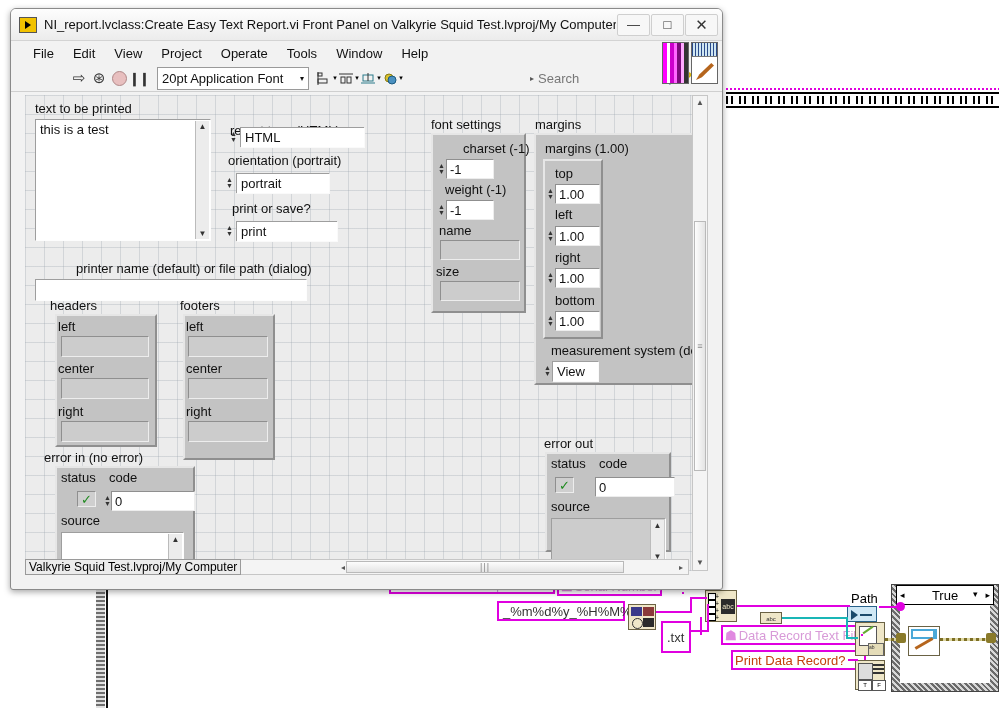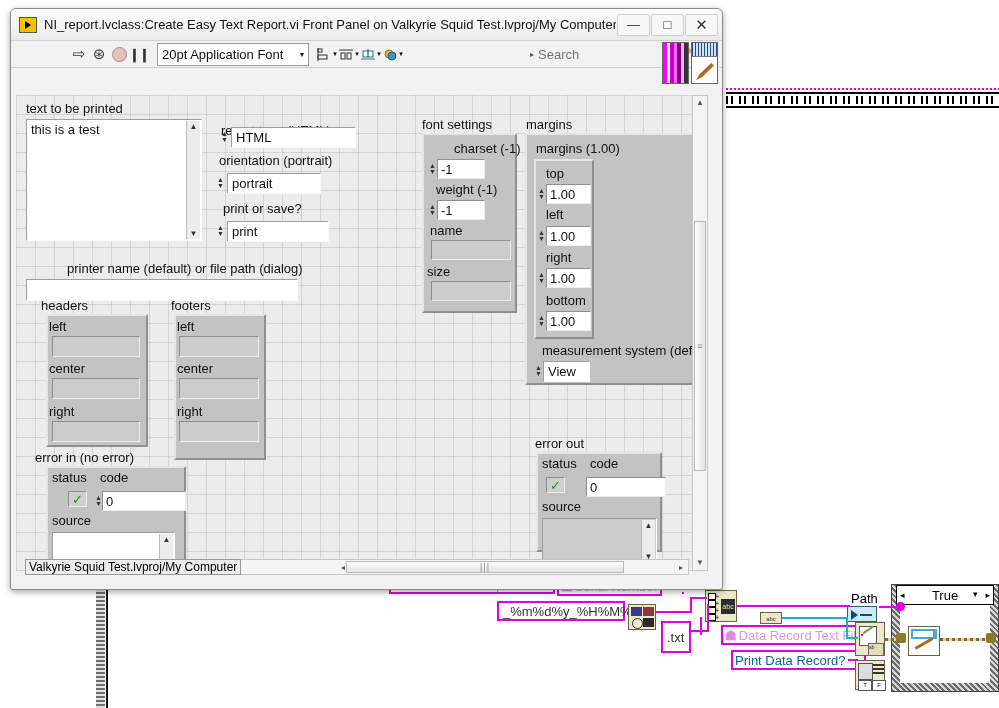--- a/index.html
+++ b/index.html
@@ -99,21 +99,21 @@
   .pal-strip .row{display:flex;height:100%;}
   .pal-strip .row i{flex:1;height:100%;}
   .pen-strip{width:26px;height:40px;border:1px solid #666;background:#fff;margin-left:2px;
     display:flex;align-items:flex-end;justify-content:center;position:relative;}
   .pen-strip .top{position:absolute;top:0;left:0;right:0;height:13px;background:#cfe6f2;border-bottom:1px solid #777;
     background-image:repeating-linear-gradient(to right,#2a4a8a 0 1px,transparent 1px 3px);}
   .pen-strip .pen{position:absolute;bottom:3px;left:4px;width:18px;height:18px;
     background:#b5651d;clip-path:polygon(0% 100%,18% 70%,85% 5%,100% 20%,33% 85%);}
 
   
-  #panel{position:absolute;left:5px;top:86px;width:683px;height:476px;background:#ececec;overflow:hidden;
+  #panel{position:absolute;left:14px;top:86px;width:683px;height:476px;background:#ececec;overflow:hidden;
     background-image:
       linear-gradient(to right,rgba(150,160,170,.30) 1px,transparent 1px),
       linear-gradient(to bottom,rgba(150,160,170,.30) 1px,transparent 1px);
     background-size:19px 19px;}
 
   #hscroll{position:absolute;left:14px;bottom:14px;width:664px;height:16px;background:#f4f4f4;border:1px solid #c6c6c6;box-sizing:border-box;display:flex;align-items:center;}
   #hscroll .ar{width:14px;text-align:center;font-size:8px;color:#555;}
   #hscroll .thumb{position:absolute;left:320px;width:278px;top:1px;bottom:1px;background:linear-gradient(#fdfdfd,#e4e4e4);border:1px solid #b9b9b9;box-sizing:border-box;display:flex;align-items:center;justify-content:center;color:#888;font-size:9px;letter-spacing:1px;}
   #vscroll{position:absolute;right:14px;top:86px;width:16px;height:476px;background:#f4f4f4;border:1px solid #c6c6c6;box-sizing:border-box;}
   #vscroll .ar{height:14px;text-align:center;font-size:8px;color:#555;line-height:14px;}
@@ -198,21 +198,21 @@
   </div>
 
   <div class="node" style="left:760px;top:612px;width:22px;height:12px;font-size:6px;text-align:center;line-height:12px;color:#333;">abc</div>
 
   <div class="lbl-ctl" style="left:721px;top:625px;width:140px;height:20px;">
     <span class="ho">☗</span>
     <span>Data Record Text File</span>
     <span class="tri">▸</span>
   </div>
 
-  <div class="lbl-ctl" style="left:731px;top:650px;width:135px;height:20px;color:#0369a1;">
+  <div class="lbl-ctl" style="left:731px;top:650px;width:135px;height:20px;color:#c2410c;">
     <span>Print Data Record?</span>
   </div>
 
   <div class="path-lbl" style="left:851px;top:591px;">Path</div>
   <div class="node-terminal" style="left:847px;top:606px;width:30px;height:16px;">
     <div style="position:absolute;left:3px;top:3px;width:0;height:0;border-left:7px solid #1a4a6a;border-top:5px solid transparent;border-bottom:5px solid transparent;"></div>
     <div style="position:absolute;left:12px;top:7px;width:12px;height:2px;background:#1a4a6a;"></div>
   </div>
 
   <div class="node" style="left:855px;top:622px;width:30px;height:34px;">
@@ -274,20 +274,30 @@
   <div id="titlebar">
     <div id="vi-icon">
         <span class="tri"></span>
       </div>
     <div id="title-text">NI_report.lvclass:Create Easy Text Report.vi Front Panel on Valkyrie Squid Test.lvproj/My Computer</div>
     <div class="wbtn">—</div>
     <div class="wbtn">□</div>
     <div class="wbtn cl">✕</div>
   </div>
 
+  <div id="menubar">
+    <span class="menu-item">File</span>
+    <span class="menu-item">Edit</span>
+    <span class="menu-item">View</span>
+    <span class="menu-item">Project</span>
+    <span class="menu-item">Operate</span>
+    <span class="menu-item">Tools</span>
+    <span class="menu-item">Window</span>
+    <span class="menu-item">Help</span>
+  </div>
 
   <div id="toolbar">
     <div class="tb-ico">⇨</div>
     <div class="tb-ico">⊛</div>
     <div class="tb-ico">
         <span class="tb-stop"></span>
       </div>
     <div class="tb-ico tb-pause">❙❙</div>
 
     <div id="fontsel">

